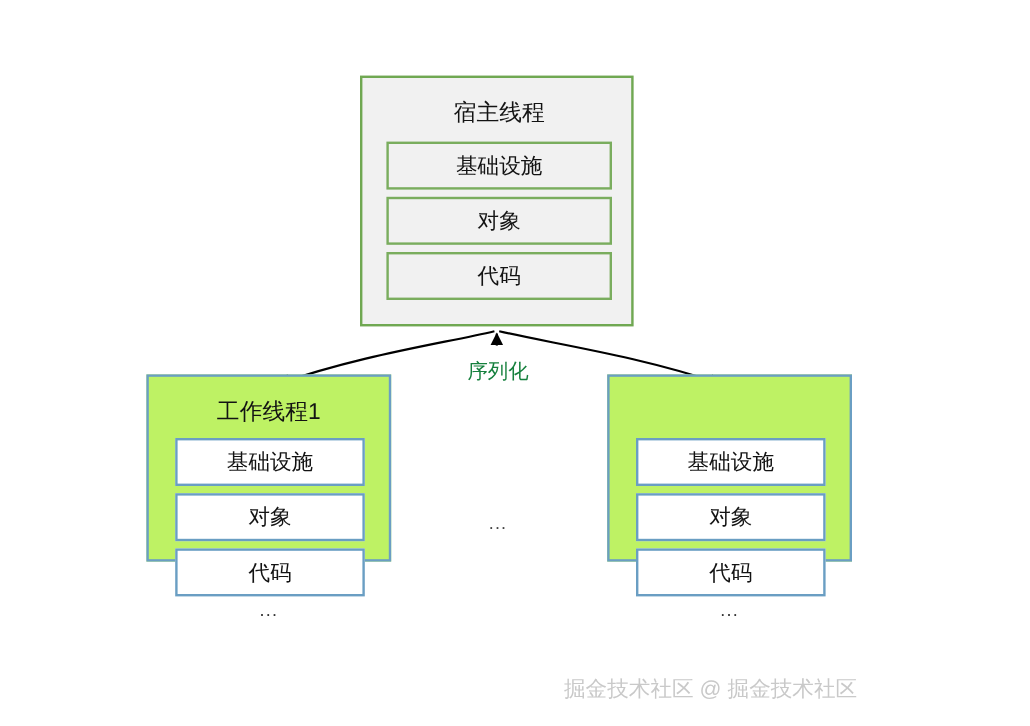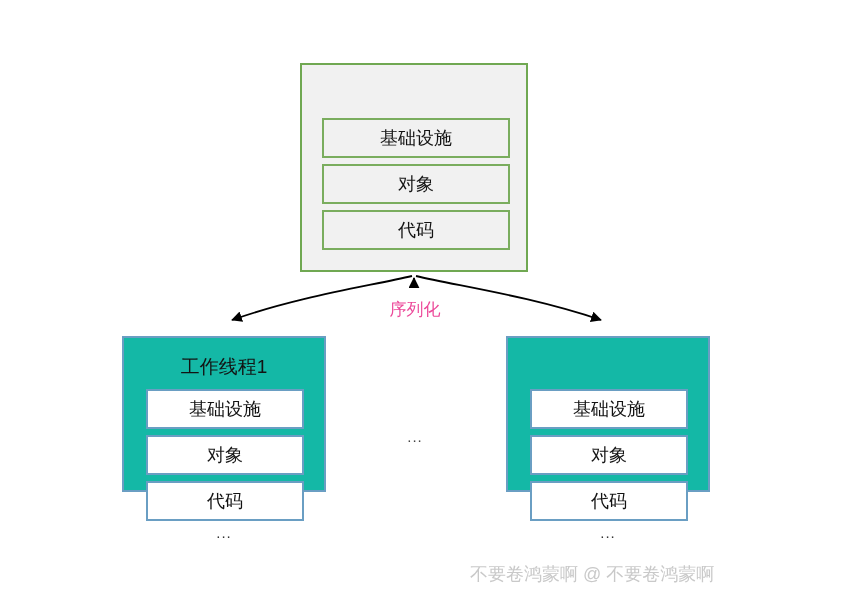--- a/index.html
+++ b/index.html
@@ -75,24 +75,24 @@
     font-size: 18px;
     color: #131313;
   }
   #host-inner-0 { top: 53px; }
   #host-inner-1 { top: 99px; }
   #host-inner-2 { top: 145px; }
 
   
   .worker-box {
     position: absolute;
-    top: 336px;
+    top: 312px;
     width: 204px;
     height: 156px;
-    background: #14b8a6;
+    background: #bef264;
     border: 2px solid #6a9ec3;
     box-sizing: border-box;
   }
   #worker-box-1 { left: 122px; }
   #worker-box-2 { left: 506px; }
   .worker-title {
     position: absolute;
     left: 0;
     top: 16px;
     width: 200px;
@@ -129,21 +129,21 @@
   }
 
   
   #serialize-label {
     position: absolute;
     left: 370px;
     top: 296px;
     width: 90px;
     text-align: center;
     font-size: 17px;
-    color: #ec4899;
+    color: #15803d;
     background: #ffffff;
     padding: 2px 0;
   }
 
   
   #middle-ellipsis {
     position: absolute;
     left: 385px;
     top: 428px;
     width: 60px;
@@ -179,20 +179,21 @@
     </defs>
 
     <path d="M 412,276 C 370,286 300,296 232,320" fill="none" stroke="#000000" stroke-width="1.8" marker-end="url(#arrowhead)"></path>
 
     <path d="M 416,276 C 458,286 530,296 601,320" fill="none" stroke="#000000" stroke-width="1.8" marker-end="url(#arrowhead)"></path>
 
     <path d="M 414,288 L 414,278" fill="none" stroke="#000000" stroke-width="1.8" marker-end="url(#arrowhead)"></path>
   </svg>
 
   <div id="host-thread-box">
+    <div id="host-thread-title">宿主线程</div>
     <div id="host-inner-0" class="host-inner-box">
       <span>基础设施</span>
     </div>
     <div id="host-inner-1" class="host-inner-box">
       <span>对象</span>
     </div>
     <div id="host-inner-2" class="host-inner-box">
       <span>代码</span>
     </div>
   </div>
@@ -221,15 +222,15 @@
     </div>
     <div class="worker-inner-box w-inner-1">
       <span>对象</span>
     </div>
     <div class="worker-inner-box w-inner-2">
       <span>代码</span>
     </div>
     <div class="worker-ellipsis">...</div>
   </div>
 
-  <div id="watermark">不要卷鸿蒙啊 @ 不要卷鸿蒙啊</div>
+  <div id="watermark">掘金技术社区 @ 掘金技术社区</div>
 
 </div>
 
 </body></html>

